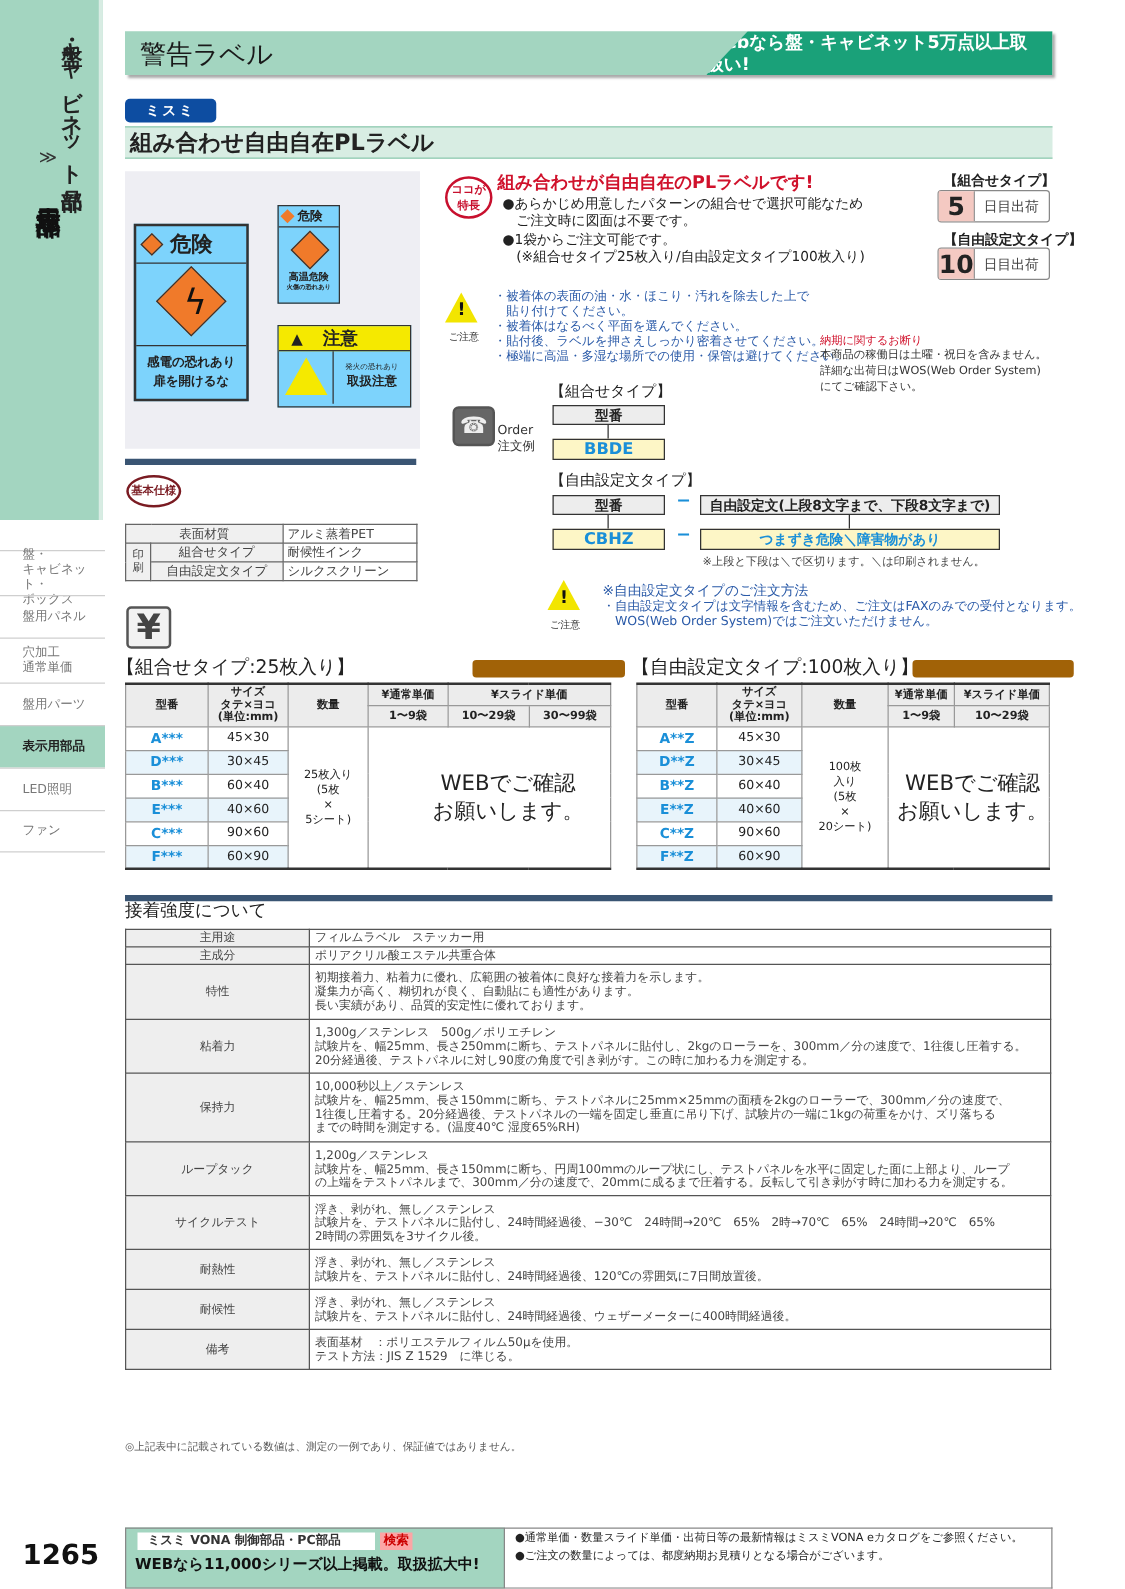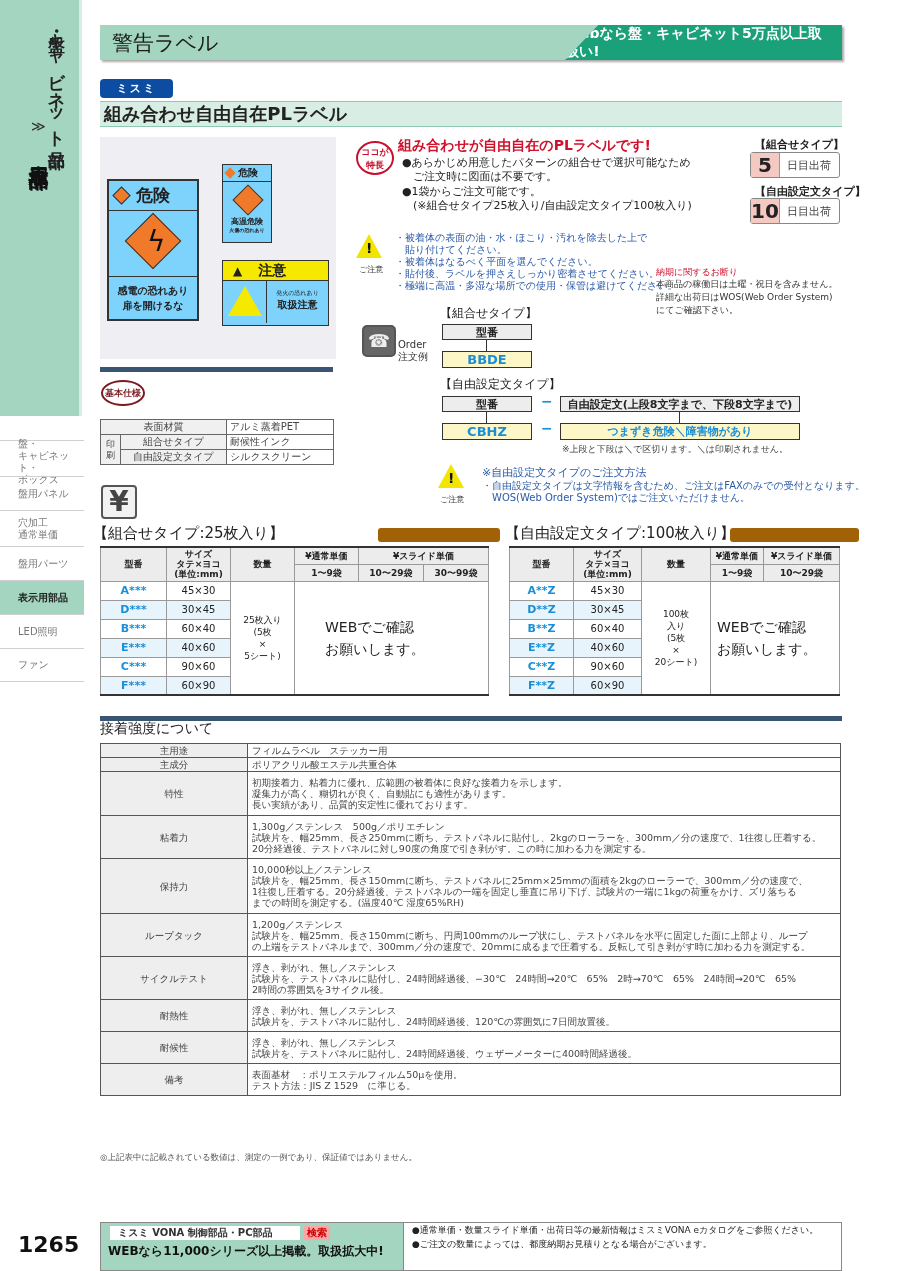--- a/index.html
+++ b/index.html
@@ -63,21 +63,21 @@
 .ptitle{font-size:15px;color:#222}
 .pack{height:14px;border:7px solid #a16207;border-radius:3px;display:flex;font-size:10px;font-weight:bold;overflow:hidden}
 .pack .a{background:#d0112b;color:#fff;padding:0 4px;line-height:13px}
 .pack .b{background:#fff;color:#222;padding:0 4px;line-height:13px}
 .ptbl{font-size:10px;color:#222;border-top:2px solid #333;border-bottom:2px solid #333}
 .ptbl th{background:#ececec;border:1px solid #999;font-weight:bold;font-size:9px;height:17px;line-height:10px}
 .ptbl td{border:1px solid #999;height:19px;text-align:center}
 .ptbl td.pn{color:#1a8fd8;font-weight:bold;font-size:11px}
 .ptbl tr.alt td.pn,.ptbl tr.alt td.sz{background:#e8f4fb}
 .ptbl td.qty{font-size:9px;line-height:12px}
-.ptbl td.web{font-size:14px;line-height:22px;text-align:left;padding-left:30px}
+.ptbl td.web{font-size:17px;line-height:22px;text-align:center;padding-left:30px}
 
 #adh-bar{left:100px;top:716px;width:742px;height:5px;background:#3a5573}
 #adh-title{left:100px;top:720px;font-size:14px;color:#222}
 #adh-tbl{left:100px;top:743px;width:741px;font-size:9.5px;color:#444;border:1.5px solid #333}
 #adh-tbl td{border:1px solid #555;padding:1px 4px;line-height:11px;vertical-align:middle}
 #adh-tbl td.k{background:#eeeeee;text-align:center;width:147px}
 #adh-foot{left:100px;top:1152px;font-size:8.5px;color:#555}
 
 #pg{left:18px;top:1232px;font-size:22px;font-weight:bold;color:#111}
 #foot-l{left:100px;top:1222px;width:304px;height:49px;background:#a3d5c0;border:1px solid #888}

